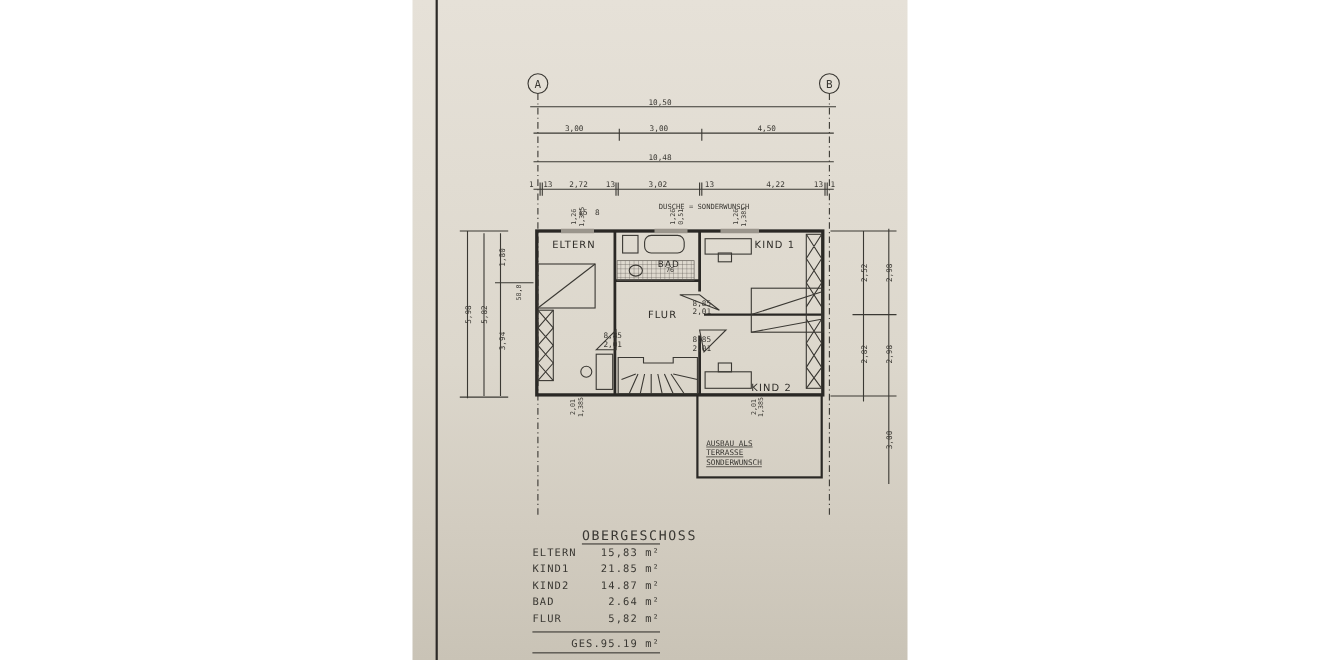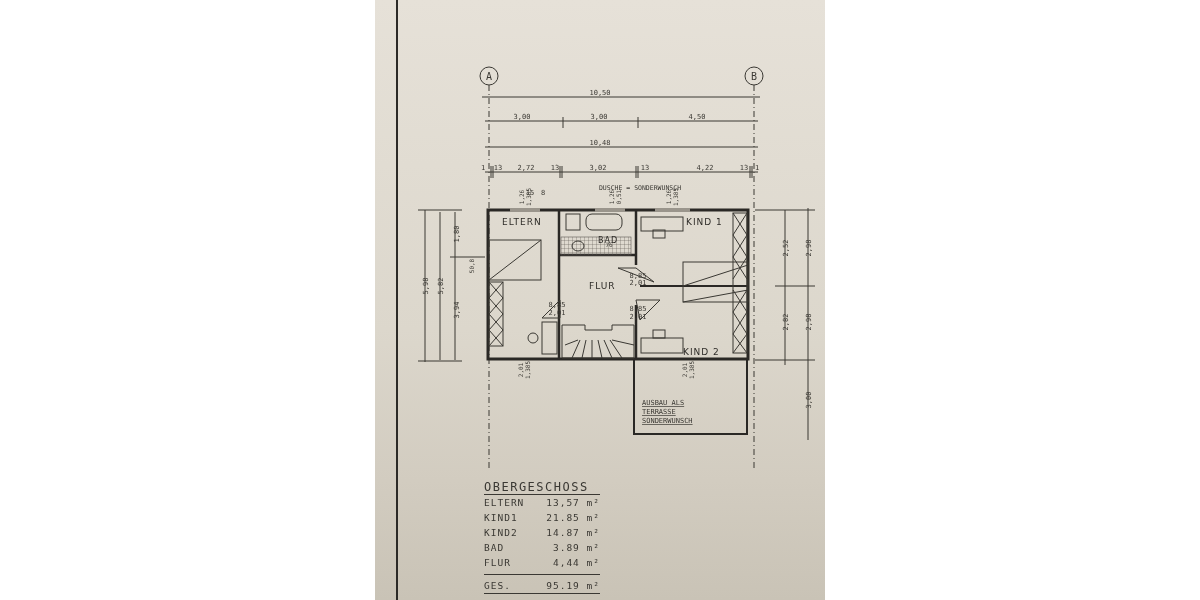--- a/index.html
+++ b/index.html
@@ -4,23 +4,23 @@
 <style>
   html,body{margin:0;padding:0;}
   body{width:1200px;height:600px;background:#ffffff;position:relative;overflow:hidden;font-family:"DejaVu Sans",sans-serif;}
   .paper{position:absolute;left:375px;top:0;width:450px;height:600px;
     background:linear-gradient(180deg,#e6e1d8 0%,#dcd7cc 55%,#d2ccc0 80%,#c9c3b6 100%);}
   .margin-line{position:absolute;left:396px;top:0;width:2px;height:600px;background:#2c2a27;}
   svg.plan{position:absolute;left:375px;top:0;}
   .t{font-family:"DejaVu Sans Mono",monospace;fill:#3a3833;}
   .lbl{font-family:"DejaVu Sans",sans-serif;fill:#2e2c28;letter-spacing:1px;}
   .table{position:absolute;left:484px;top:480px;width:116px;font-family:"DejaVu Sans Mono",monospace;color:#3a3833;}
-  .table .title{font-size:12px;letter-spacing:1.5px;border-bottom:1px solid #3a3833;padding-bottom:0;line-height:14px;}
+  .table .title{font-size:12px;letter-spacing:1.5px;border-bottom:1px solid #3a3833;padding-bottom:0;line-height:14px;margin-left:45px;}
   .row{display:flex;justify-content:space-between;font-size:9.5px;line-height:15px;letter-spacing:1px;}
-  .sum{border-top:1px solid #3a3833;margin-top:4px;padding-top:3px;border-bottom:1px solid #3a3833;}
+  .sum{border-top:1px solid #3a3833;margin-top:4px;padding-top:3px;border-bottom:1px solid #3a3833;justify-content:flex-end;}
 </style>
 </head>
 <body>
 
 <div class="paper"></div>
 <div class="margin-line"></div>
 
 <svg class="plan" width="450" height="470" viewBox="375 0 450 470">
   <g stroke="#3a3833" fill="none" stroke-width="1">
 
@@ -175,35 +175,35 @@
     <text x="642" y="405">AUSBAU ALS</text>
     <text x="642" y="414">TERRASSE</text>
     <text x="642" y="423">SONDERWUNSCH</text>
   </g>
 </svg>
 
 <div class="table">
   <div class="title">OBERGESCHOSS</div>
   <div class="row">
       <span>ELTERN</span>
-      <span class="v">13,57 m²</span>
+      <span class="v">15,83 m²</span>
     </div>
   <div class="row">
       <span>KIND1</span>
       <span class="v">21.85 m²</span>
     </div>
   <div class="row">
       <span>KIND2</span>
       <span class="v">14.87 m²</span>
     </div>
   <div class="row">
       <span>BAD</span>
-      <span class="v">3.89 m²</span>
+      <span class="v">2.64 m²</span>
     </div>
   <div class="row">
       <span>FLUR</span>
-      <span class="v">4,44 m²</span>
+      <span class="v">5,82 m²</span>
     </div>
   <div class="row sum">
       <span>GES.</span>
       <span class="v">95.19 m²</span>
     </div>
 </div>
 
 </body></html>

